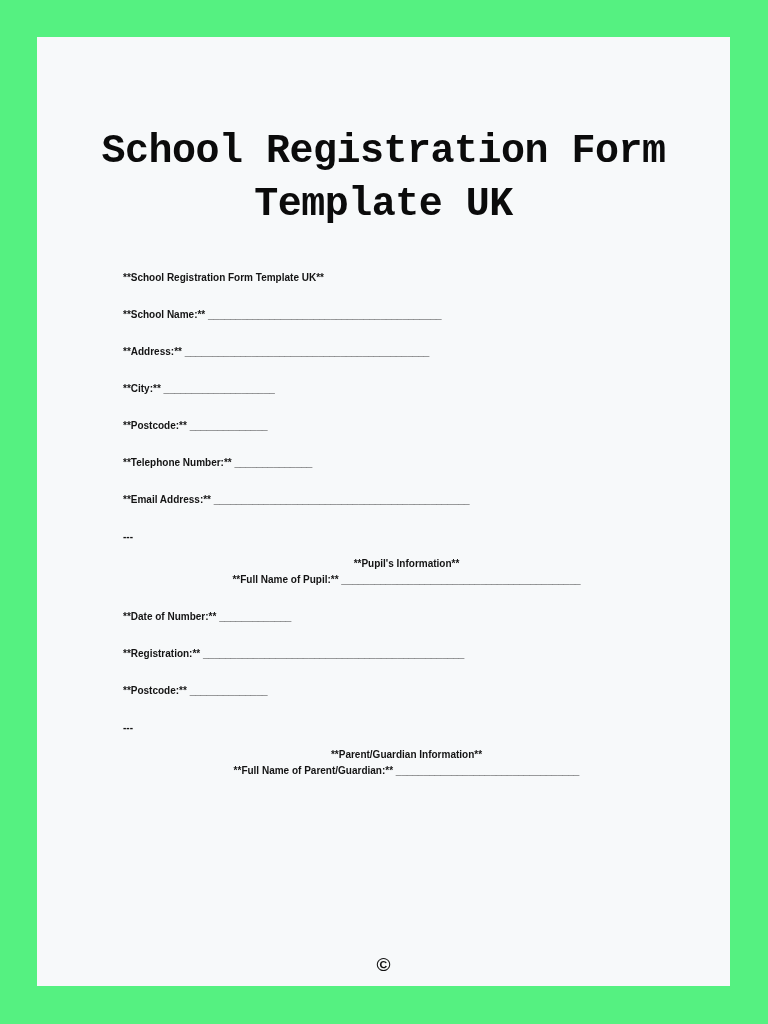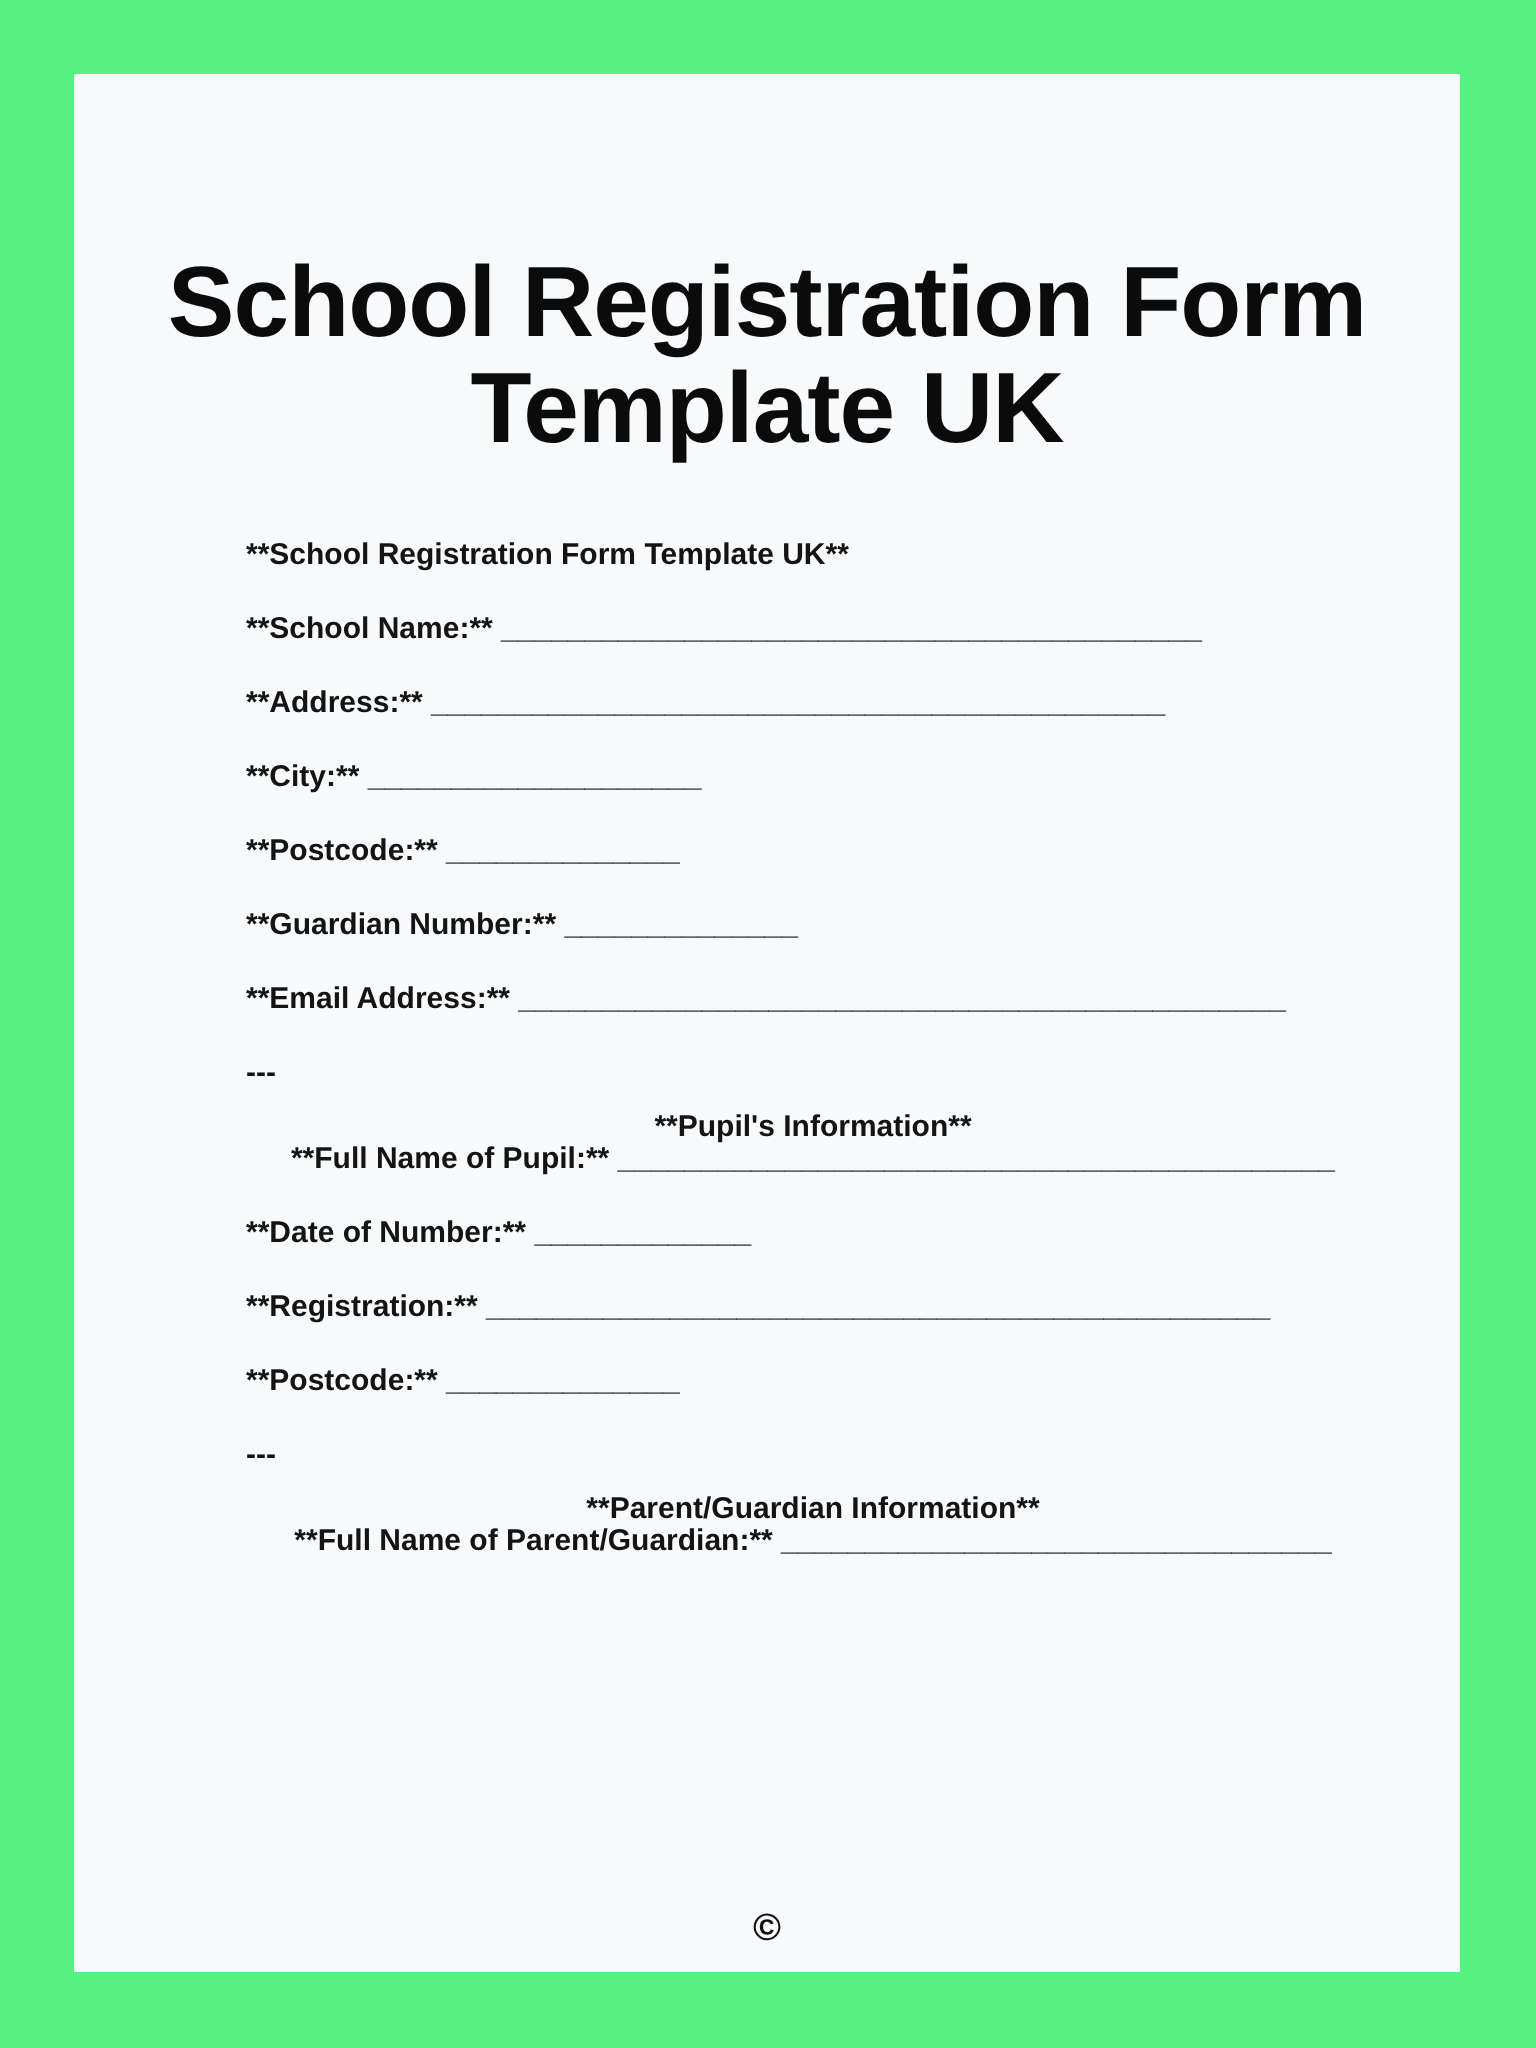--- a/index.html
+++ b/index.html
@@ -18,29 +18,30 @@
     position: absolute;
     left: 37px;
     top: 37px;
     width: 693px;
     height: 949px;
     background: #F7F9FA;
   }
   .doc-title {
     margin: 88px 8px 0;
     text-align: center;
-    font-size: 50px;
+    font-size: 40px;
     line-height: 53px;
     font-weight: bold;
     color: #0b0b0b;
     letter-spacing: -0.5px;
+    font-family: Liberation Mono, monospace;
   }
   .content {
     margin: 39px 40px 0 86px;
-    font-size: 15px;
+    font-size: 10px;
     line-height: 16px;
     font-weight: bold;
     color: #141414;
     white-space: nowrap;
   }
   .content p {
     margin: 0 0 21px 0;
   }
   .content p.two-line span {
     display: block;
@@ -69,21 +70,21 @@
 <div class="page">
 
   <h1 class="doc-title">School Registration Form Template UK</h1>
 
   <div class="content">
     <p>**School Registration Form Template UK**</p>
     <p>**School Name:** __________________________________________</p>
     <p>**Address:** ____________________________________________</p>
     <p>**City:** ____________________</p>
     <p>**Postcode:** ______________</p>
-    <p>**Guardian Number:** ______________</p>
+    <p>**Telephone Number:** ______________</p>
     <p>**Email Address:** ______________________________________________</p>
 
     <p class="sep">---</p>
 
     <p class="two-line">
       <span>**Pupil's Information**</span>
       <span>**Full Name of Pupil:** ___________________________________________</span>
     </p>
     <p>**Date of Number:** _____________</p>
     <p>**Registration:** _______________________________________________</p>

